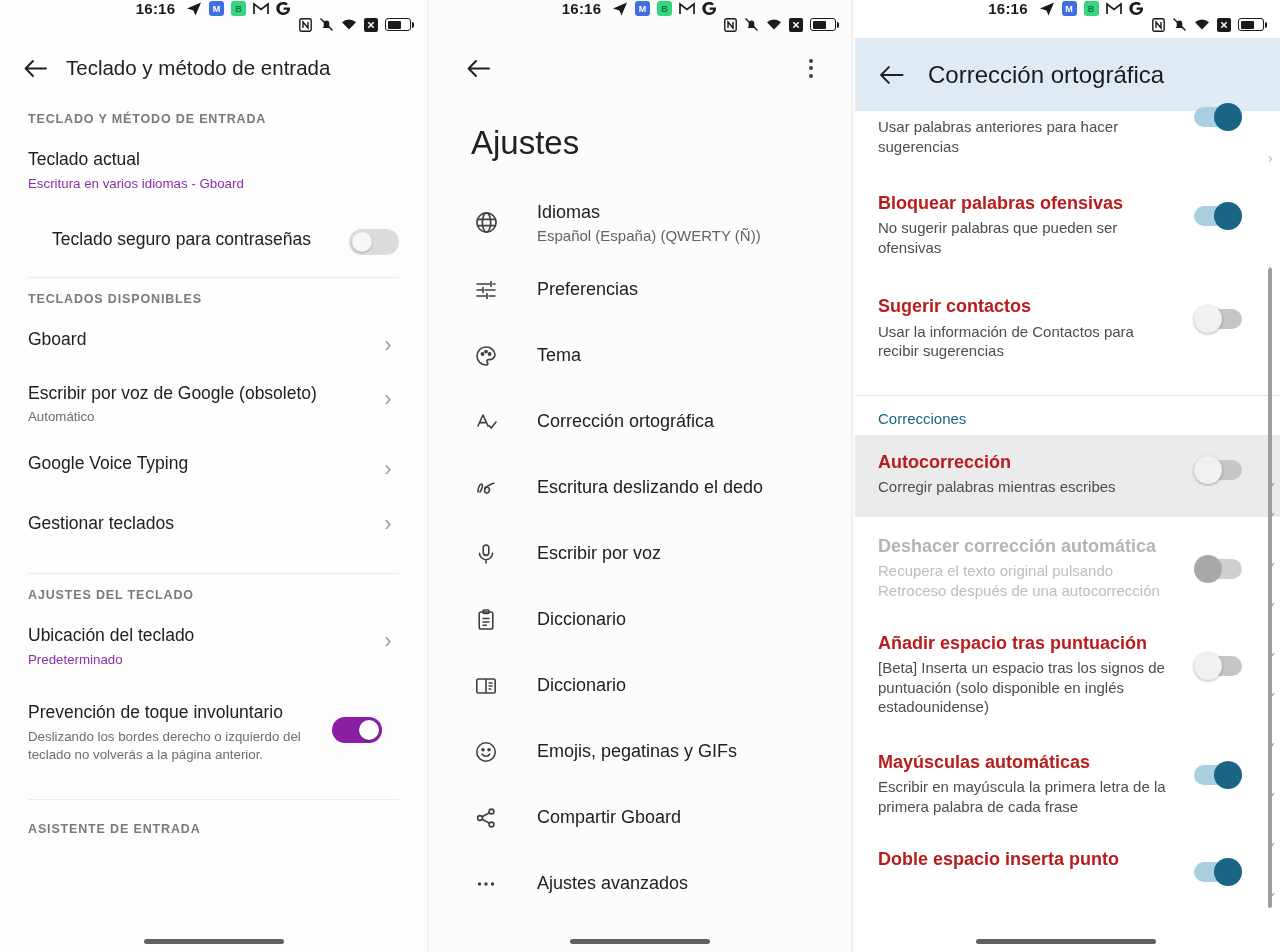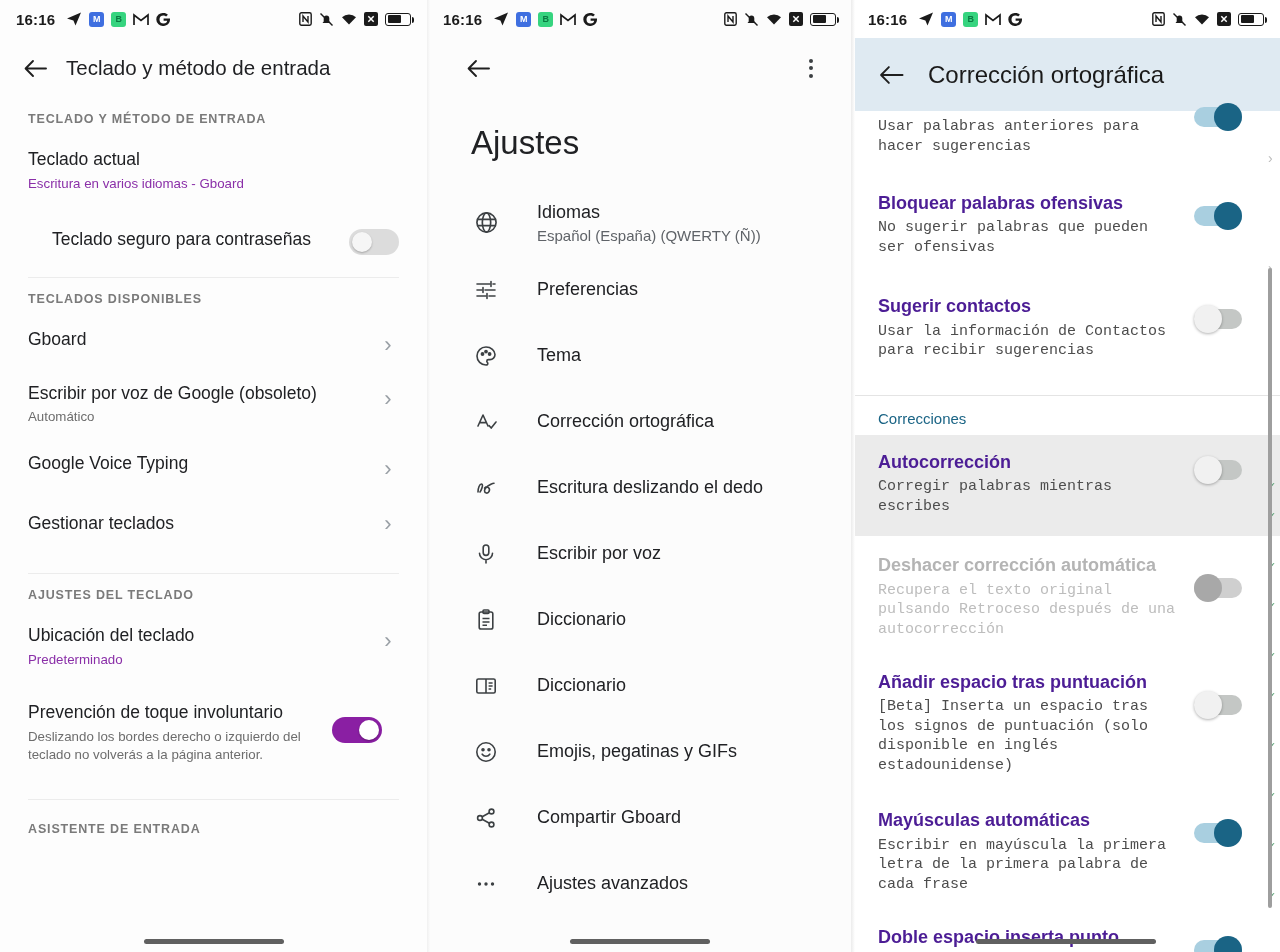--- a/index.html
+++ b/index.html
@@ -12,21 +12,21 @@
   .panel{ position:relative; height:952px; overflow:hidden; background:#fff; }
   .panel.p1{ width:427px; background:#fdfdfd; }
   .panel.p2{ width:425px; background:#fcfcfc; box-shadow:-1px 0 0 #eeeeee inset, 1px 0 0 #f0f0f0; }
   .panel.p3{ width:428px; background:#ffffff; }
   .panel.p2:before{content:"";position:absolute;left:0;top:0;bottom:0;width:3px;background:linear-gradient(to right,#f0f0f0,#fbfbfb);}
   .panel.p3:before{content:"";position:absolute;left:0;top:0;bottom:0;width:3px;background:linear-gradient(to right,#f0f0f0,#ffffff);z-index:5;}
 
   
   .statusbar{
     height:38px; display:flex; align-items:center; padding:0 16px;
-    font-size:14.5px; font-weight:700; color:#1b1b1b; letter-spacing:.2px;
+    font-size:14.5px; font-weight:700; color:#1b1b1b; letter-spacing:.2px;flex-direction:column;
   }
   .sb-left{ display:flex; align-items:center; gap:7px; }
   .sb-time{ font-size:15px; font-weight:700; margin-right:4px; }
   .sb-right{ margin-left:auto; display:flex; align-items:center; gap:7px; }
   .ico{ display:inline-flex; align-items:center; justify-content:center; }
   .badge{ width:15px;height:15px;border-radius:3px;display:inline-flex;align-items:center;justify-content:center;
           font-size:9px;font-weight:700;color:#fff; }
   .badge.blue{ background:#3f6fe0; }
   .badge.green{ background:#36d47f; color:#0a7a42; }
   .batt{ width:26px;height:13px;border:1.6px solid #1b1b1b;border-radius:3px;position:relative; }
@@ -77,22 +77,22 @@
   .mrow .micon{ width:30px;height:30px;flex:none;display:flex;align-items:center;justify-content:center;color:#3c4043; }
   .mrow .mtxt{ margin-left:36px; }
   .mrow .m1{ font-size:18px;color:#202124;line-height:1.25; }
   .mrow .m2{ font-size:15px;color:#5f6368;margin-top:3px; }
 
   
   .p3head{ background:#dfeaf2; padding:0 0 0 0; }
   .p3head .appbar{ height:73px; }
   .p3head .title{ font-size:24px; margin-left:20px; color:#1a1a1a; }
   .p3 .row{ padding:14px 26px 16px 26px; }
-  .p3 .t1{ font-size:18px; font-weight:700; color:#4c1d95; }
-  .p3 .t2{ font-size:15px; color:#4d4d4d; line-height:1.3; margin-top:3px;font-family:Liberation Mono, monospace; }
+  .p3 .t1{ font-size:18px; font-weight:700; color:#b91c1c; }
+  .p3 .t2{ font-size:15px; color:#4d4d4d; line-height:1.3; margin-top:3px; }
   .p3 .row.dim .t1{ color:#b4b4b4; font-weight:700; }
   .p3 .row.dim .t2{ color:#bdbdbd; }
   .p3 .row.hl{ background:#ebebeb; }
   .p3 .cat{ font-size:15px; color:#1a6485; padding:14px 26px 8px 26px; }
   .p3 .sep{ height:1px; background:#e4e4e4; margin:6px 0 0 0; }
   .p3 .first{ padding-top:4px; }
   .p3 .first .t2{ margin-top:0; }
 
   .scrollbar{ position:absolute; right:8px; top:268px; width:4px; height:640px; background:#9e9e9e; border-radius:2px; z-index:8; }
 

